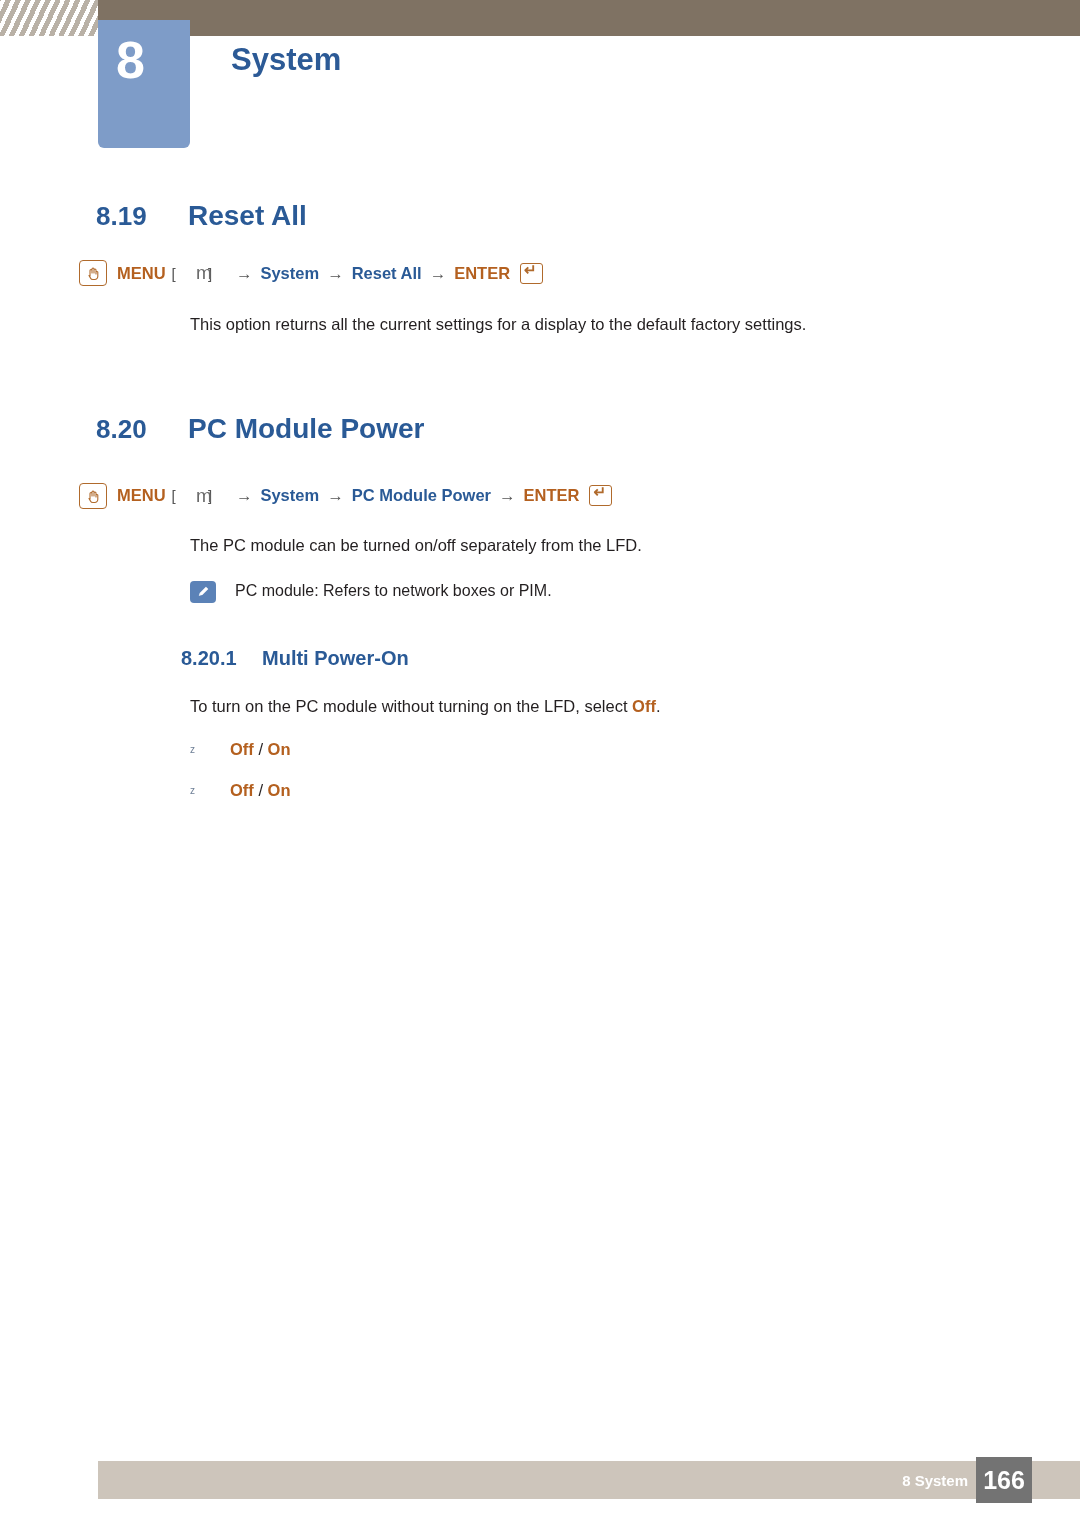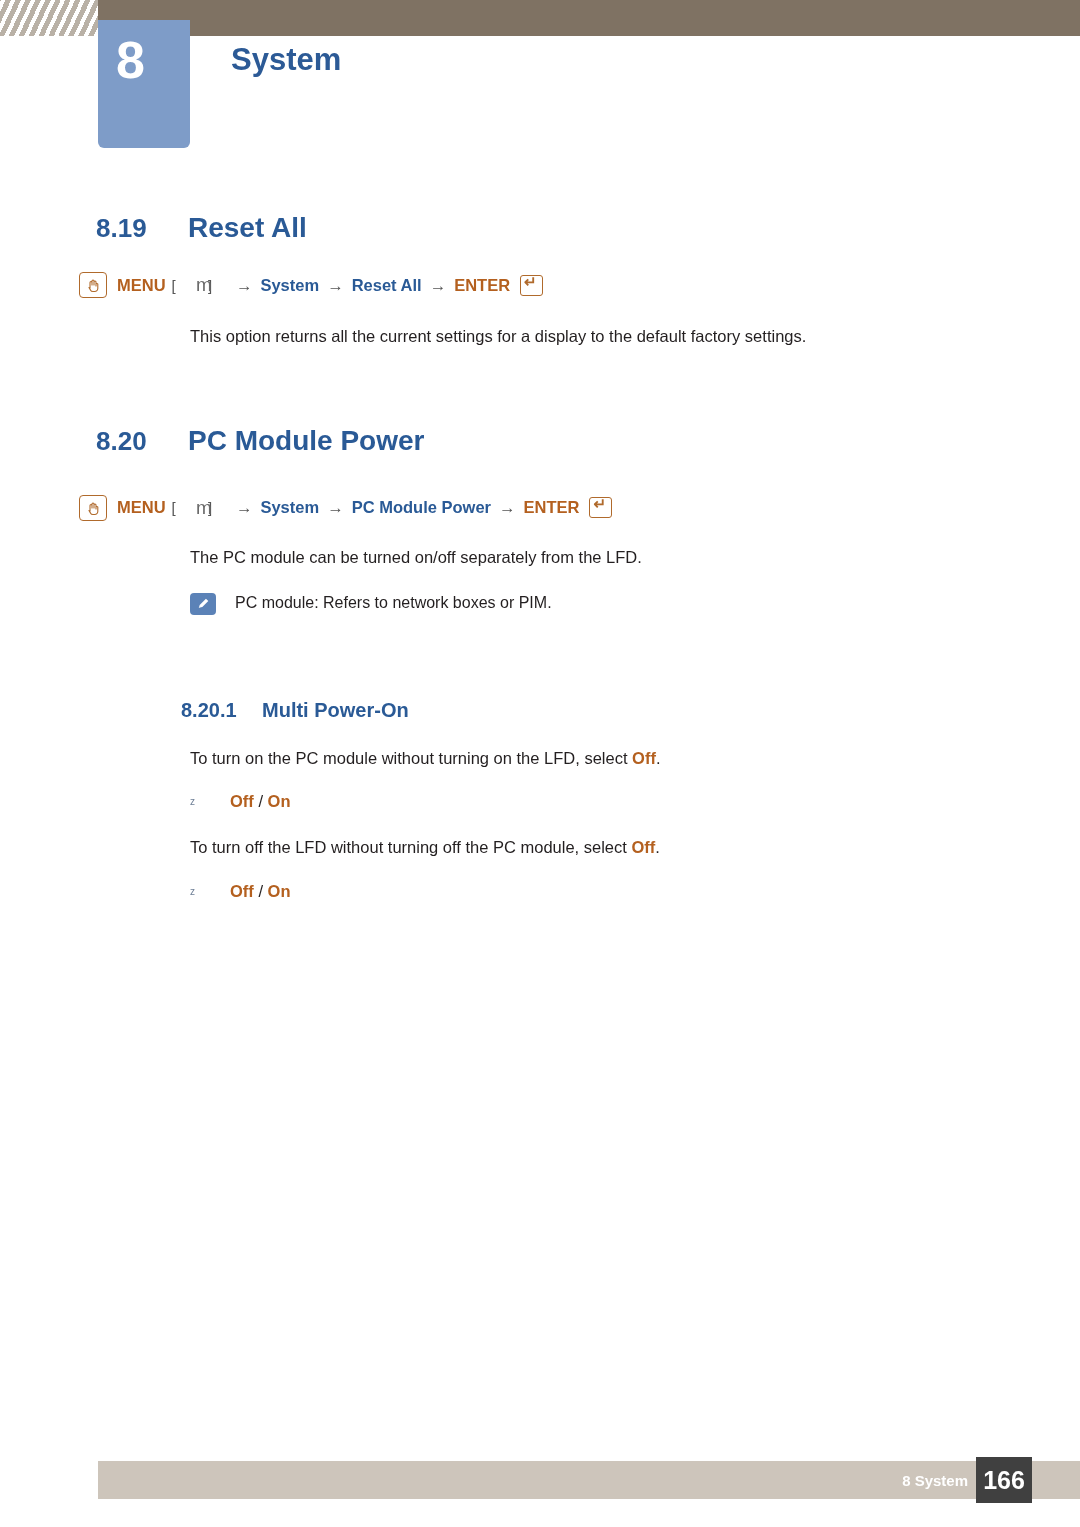--- a/index.html
+++ b/index.html
@@ -58,21 +58,21 @@
     top: 42px;
     left: 231px;
     font-size: 31px;
     font-weight: bold;
     color: #2c5a96;
   }
 
   
   .content {
     position: absolute;
-    top: 212px;
+    top: 200px;
     left: 0;
     width: 1080px;
   }
 
   .sec-head {
     display: flex;
     align-items: baseline;
     margin-left: 96px;
     margin-bottom: 0;
   }
@@ -186,21 +186,21 @@
 
   .subsec {
     margin-left: 181px;
     margin-top: 44px;
     display: flex;
     align-items: baseline;
     font-size: 20px;
     font-weight: bold;
     color: #2a5a96;
   }
-  .subsec-num { width: 81px; flex: none; margin-top: 40px; }
+  .subsec-num { width: 81px; flex: none; }
 
   .bullet-row {
     margin-left: 190px;
     margin-top: 22px;
     display: flex;
     align-items: center;
     font-size: 16.5px;
   }
   .bullet-z {
     width: 40px;
@@ -227,21 +227,21 @@
     font-size: 15px;
     font-weight: bold;
     color: #ffffff;
   }
   .page-box {
     position: absolute;
     right: 48px;
     bottom: 24px;
     width: 56px;
     height: 46px;
-    background: #404040;
+    background: #737373;
     color: #ffffff;
     font-size: 25px;
     font-weight: bold;
     display: flex;
     align-items: center;
     justify-content: center;
   }
 </style>
 </head>
 <body>
@@ -323,23 +323,20 @@
   <div class="para" style="margin-top:24px">
     <span>To turn on the PC module without turning on the LFD, select </span><span class="emb">Off</span><span>.</span>
   </div>
   <div class="bullet-row">
     <span class="bullet-z">z</span>
     <span class="bullet-txt">
       <span>Off</span><span class="sep"> / </span><span>On</span>
     </span>
   </div>
 
-  <div class="para" style="margin-top:24px">
-    <span>To turn off the LFD without turning off the PC module, select </span><span class="emb">Off</span><span>.</span>
-  </div>
   <div class="bullet-row">
     <span class="bullet-z">z</span>
     <span class="bullet-txt">
       <span>Off</span><span class="sep"> / </span><span>On</span>
     </span>
   </div>
 
 </div>
 
 <div class="footer-bar"></div>

